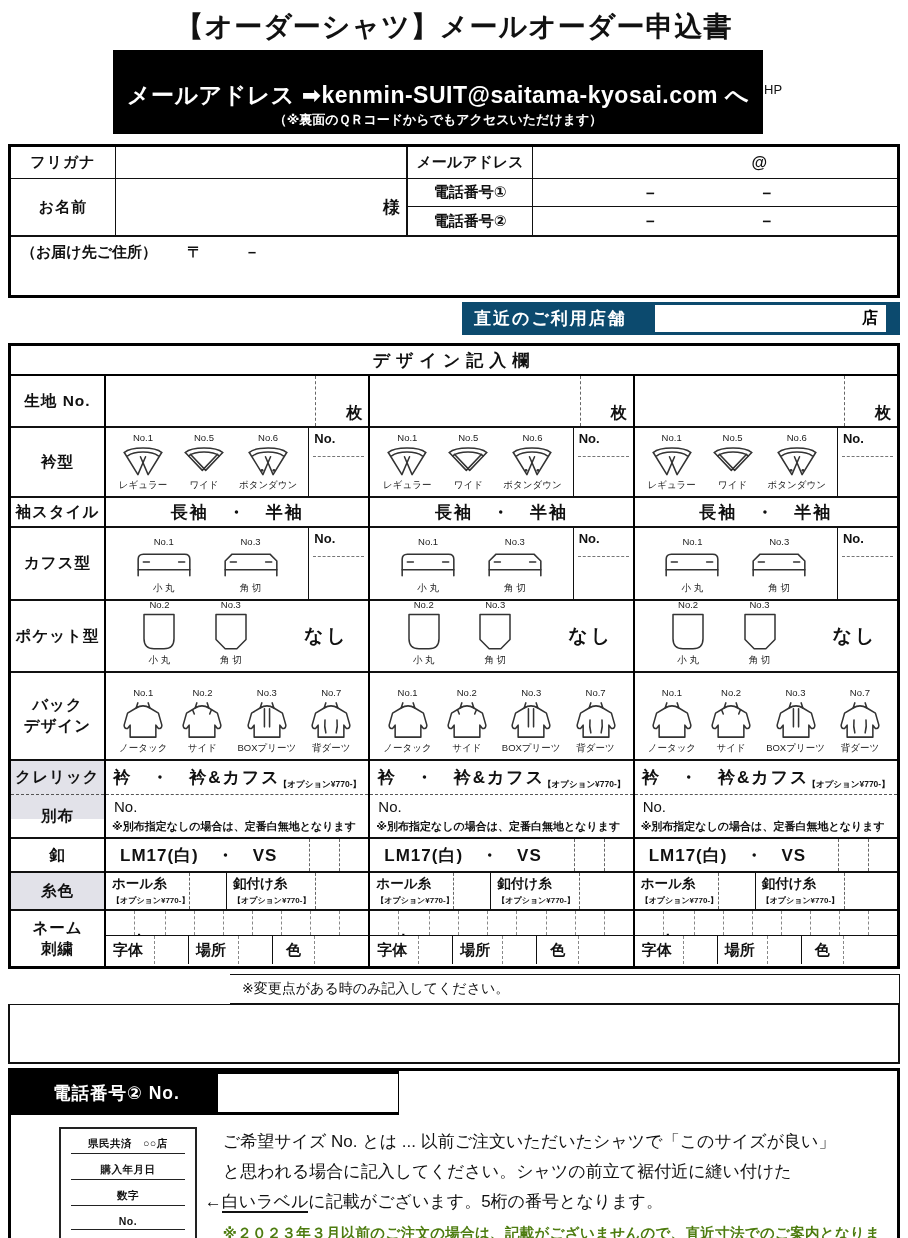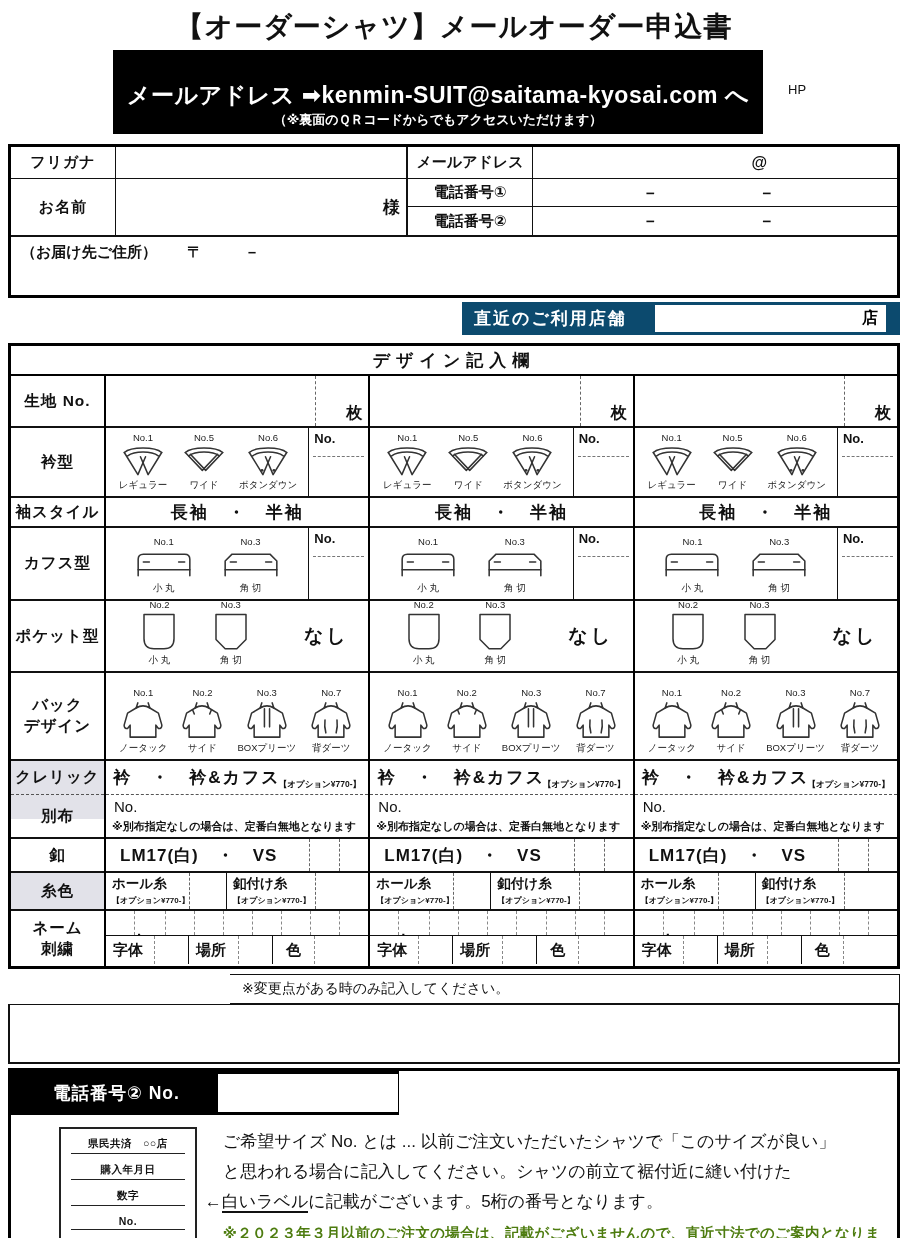--- a/index.html
+++ b/index.html
@@ -4,21 +4,21 @@
 <style>
   * { box-sizing: border-box; margin: 0; padding: 0; }
   body { background: #fff; font-family: "Liberation Sans", "DejaVu Sans", sans-serif; color: #111; }
   .page { position: relative; width: 908px; height: 1238px; background: #fff; overflow: hidden; }
 
   
   .title { text-align: center; padding-top: 8px; font-size: 28px; font-weight: 700; letter-spacing: 1px; }
   .mailbar { margin: 4px 0 0 113px; width: 650px; background: #000; color: #fff; text-align: center; padding: 4px 0 5px; }
   .mailbar .l1 { font-size: 23px; font-weight: 700; letter-spacing: .5px; margin-top: 26px; }
   .mailbar .l2 { font-size: 13px; font-weight: 700; }
-  .hp { position: absolute; top: 82px; left: 788px; font-size: 13px; }
+  .hp { position: absolute; top: 82px; left: 764px; font-size: 13px; }
 
   
   .cust { margin: 10px 8px 0; border: 3px solid #000; }
   .cust-main { display: flex; border-bottom: 2px solid #111; }
   .cust-l { width: 397px; border-right: 2px solid #111; }
   .crow { display: flex; }
   .row-furi { height: 32px; border-bottom: 1.5px solid #111; }
   .row-name { height: 56px; }
   .clab { width: 105px; border-right: 1.5px solid #111; display: flex; align-items: center; justify-content: center; font-size: 15px; font-weight: 700; letter-spacing: 1px; }
   .cval { flex: 1; position: relative; }

